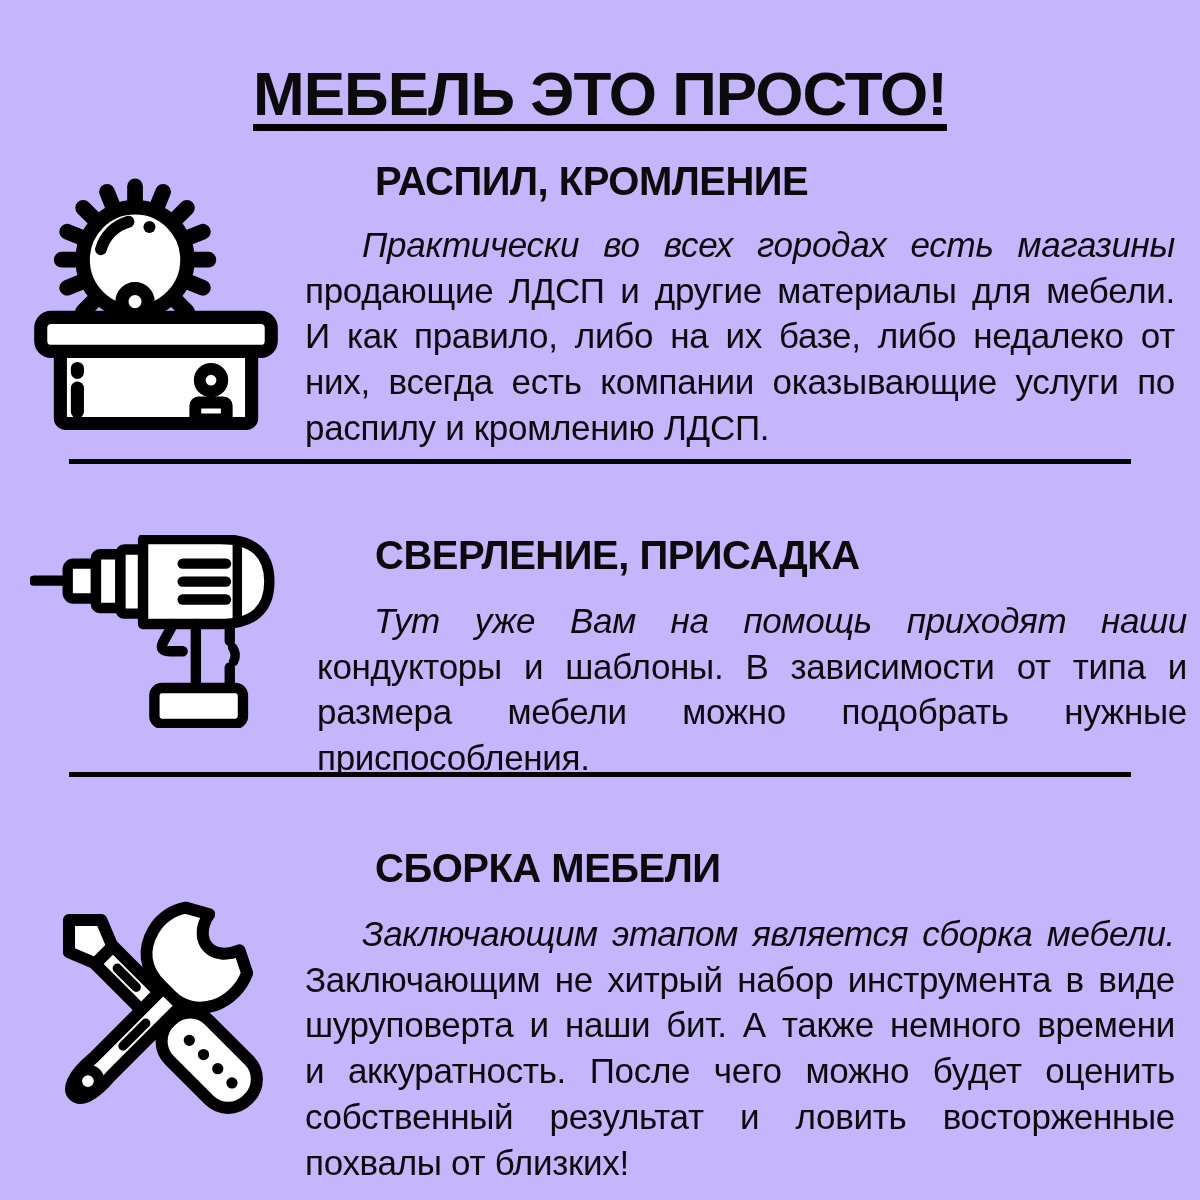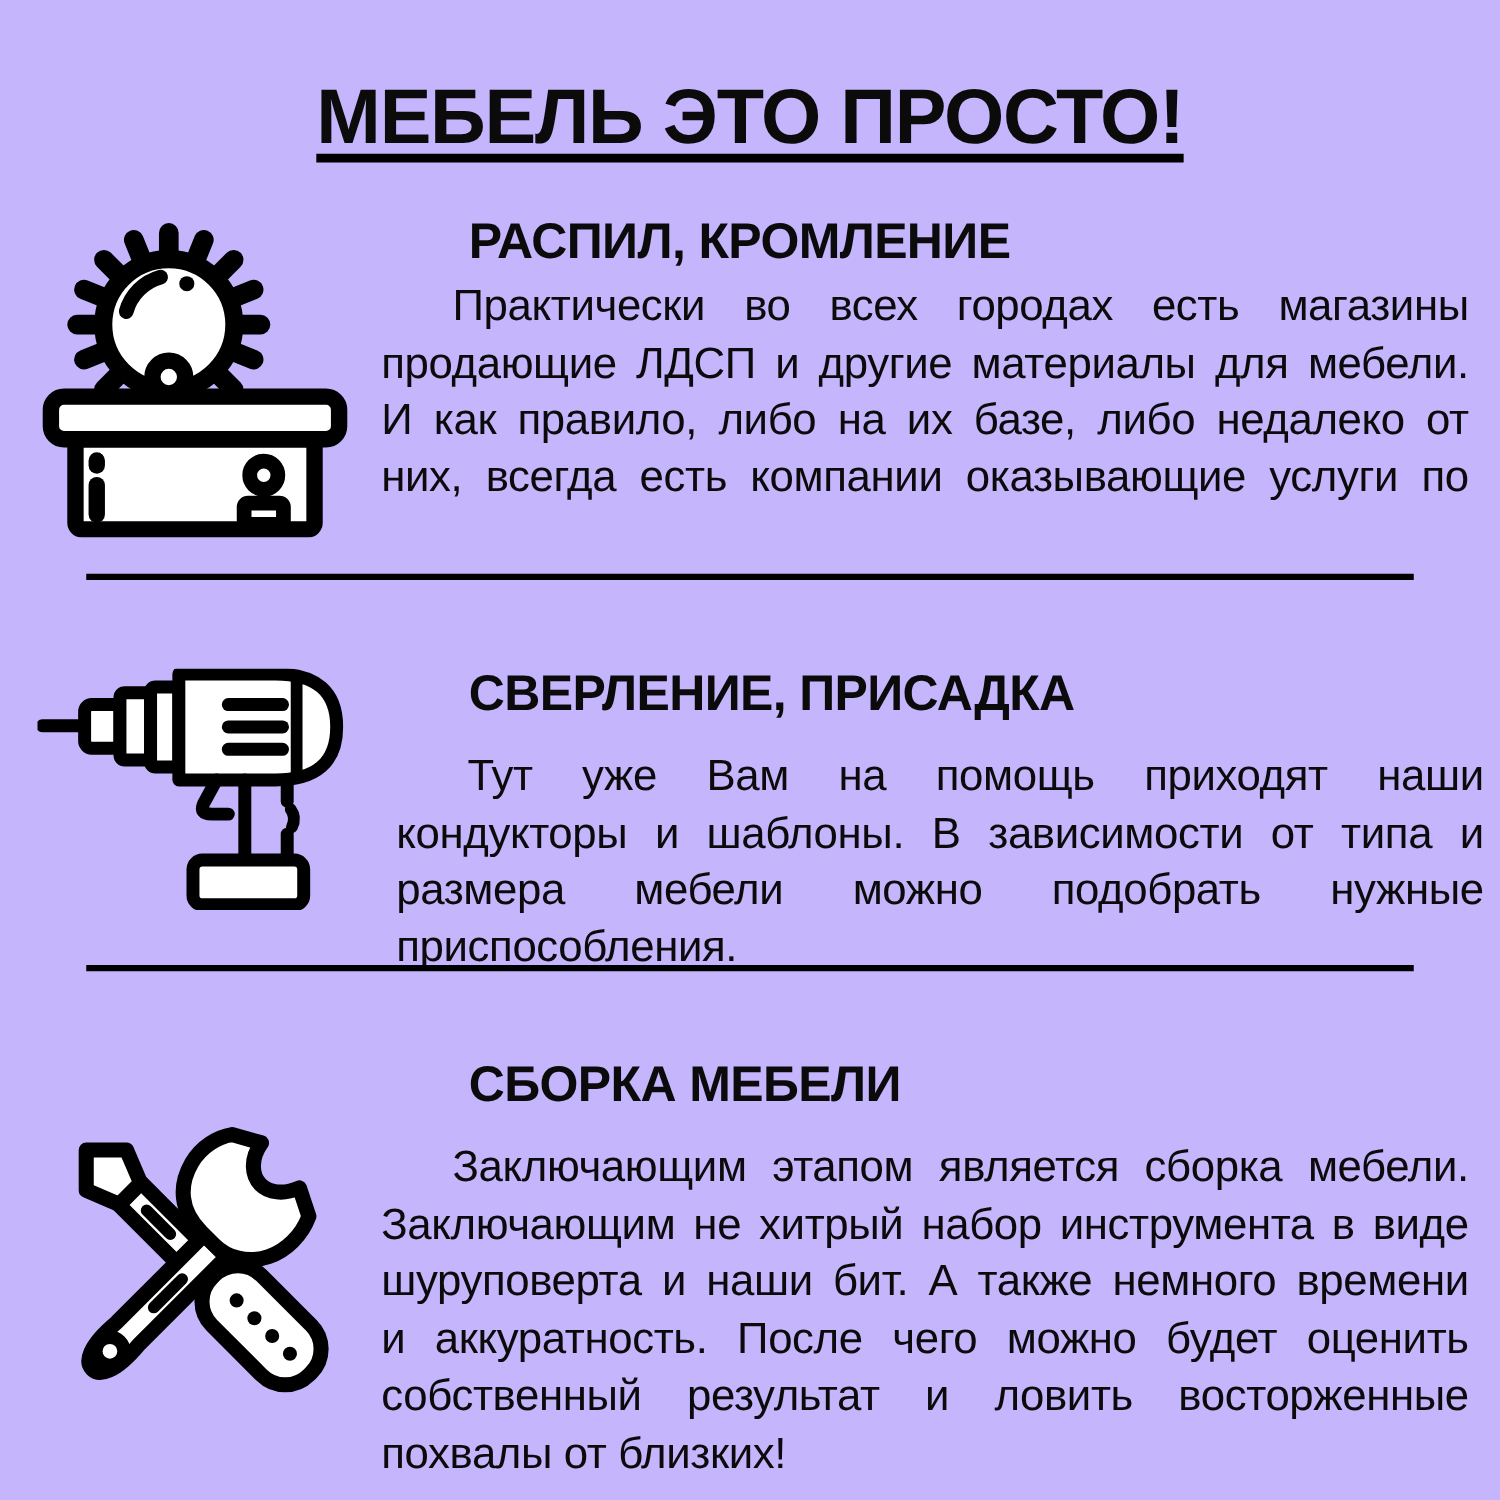--- a/index.html
+++ b/index.html
@@ -13,23 +13,23 @@
   .rule.r1{top:459px;} .rule.r2{top:772px;}
   .icon{position:absolute;}
   .icon svg{display:block;width:100%;height:100%;}
   .ic{stroke:#000;fill:none;stroke-linecap:round;stroke-linejoin:round;}
   .icf{stroke:#000;fill:#fff;stroke-linecap:round;stroke-linejoin:round;}
   .heading{position:absolute;left:375px;font-size:40px;line-height:44px;font-weight:700;
            letter-spacing:-0.5px;white-space:nowrap;}
   .para{position:absolute;left:305px;width:870px;font-size:35px;line-height:45.7px;
         letter-spacing:-0.3px;}
   .line{display:block;text-align:justify;text-align-last:justify;}
-  .line.first{text-indent:57px;}
+  .line.first{text-indent:57px;font-style:italic;}
   .line.last{text-align-last:left;}
-  .h1p{top:138px;} .p1{top:187px;}
+  .h1p{top:126px;} .p1{top:187px;}
   .h2p{top:500px;} .p2{top:563px;margin-left:12px;}
   .h3p{top:813px;} .p3{top:876px;}
   .icon1{left:25px;top:168px;width:262px;height:262px;}
   .icon2{left:30px;top:535px;width:245px;height:193px;}
   .icon3{left:25px;top:872px;width:268px;height:276px;}
 </style>
 </head>
 <body>
 
 <div class="page">
@@ -67,20 +67,21 @@
       <circle class="icf" stroke-width="4.5" cx="71" cy="81" r="4.3"></circle>
       <rect class="icf" stroke-width="4.5" x="65" y="89.5" width="12" height="6.5" rx="1.2"></rect>
     </svg>
   </div>
   <h2 class="heading h1p">РАСПИЛ, КРОМЛЕНИЕ</h2>
   <p class="para p1">
     <span class="line first">Практически во всех городах есть магазины</span>
     <span class="line">продающие ЛДСП и другие материалы для мебели.</span>
     <span class="line">И как правило, либо на их базе, либо недалеко от</span>
     <span class="line">них, всегда есть компании оказывающие услуги по</span>
+    <span class="line last">распилу и кромлению ЛДСП.</span>
   </p>
 
   <div class="rule r1"></div>
 
   <div class="icon icon2">
     <svg viewBox="0 0 130 102">
       <line class="ic" stroke-width="5.5" x1="2" y1="24" x2="20" y2="24"></line>
       <rect class="icf" stroke-width="5.5" x="20" y="15" width="15" height="18.5" rx="3"></rect>
       <rect class="icf" stroke-width="5.5" x="35" y="10" width="13" height="28.5" rx="2"></rect>
       <rect class="icf" stroke-width="5.5" x="48" y="7.5" width="12" height="34" rx="2"></rect>

